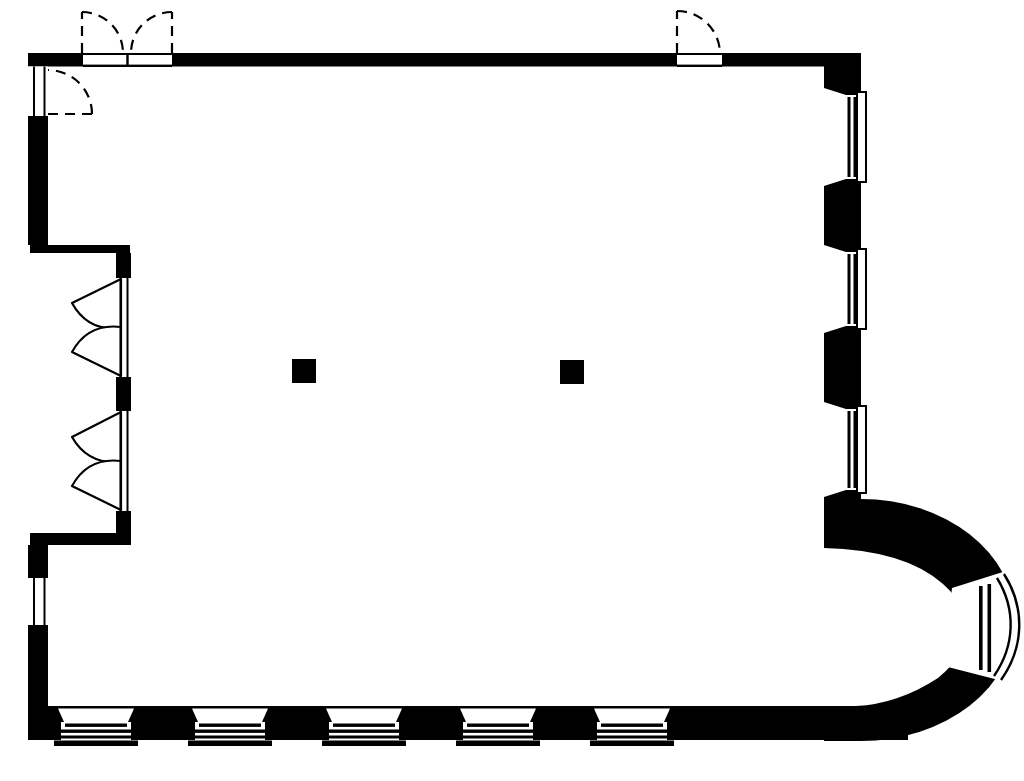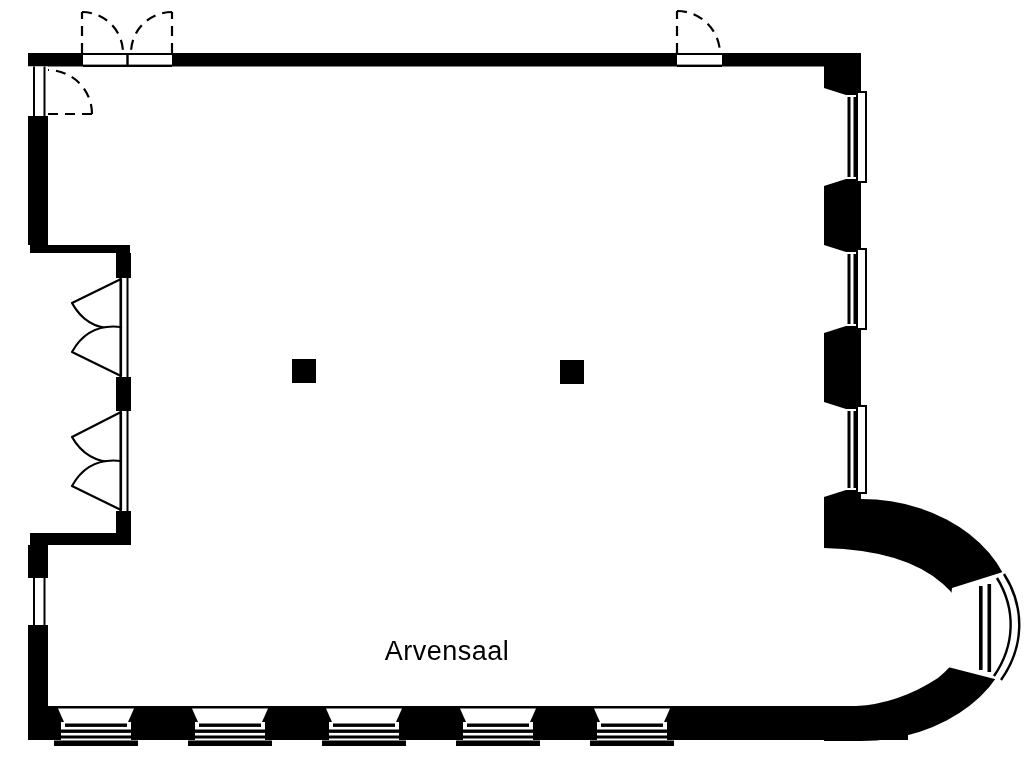--- a/index.html
+++ b/index.html
@@ -174,14 +174,13 @@
       <rect class="blk" x="119.5" y="411" width="2" height="100"></rect>
       <rect class="blk" x="126.5" y="411" width="2" height="100"></rect>
     </g>
 
     <g>
       <rect class="blk" x="292" y="359" width="24" height="24"></rect>
       <rect class="blk" x="560" y="360" width="24" height="24"></rect>
     </g>
   </svg>
 
-  <div class="room-label">Arvensaal</div>
 </div>
 
 </body></html>

